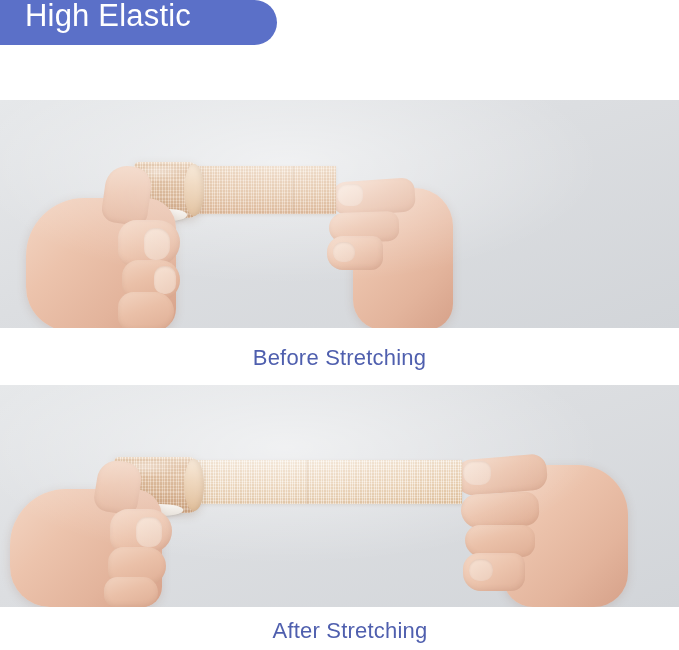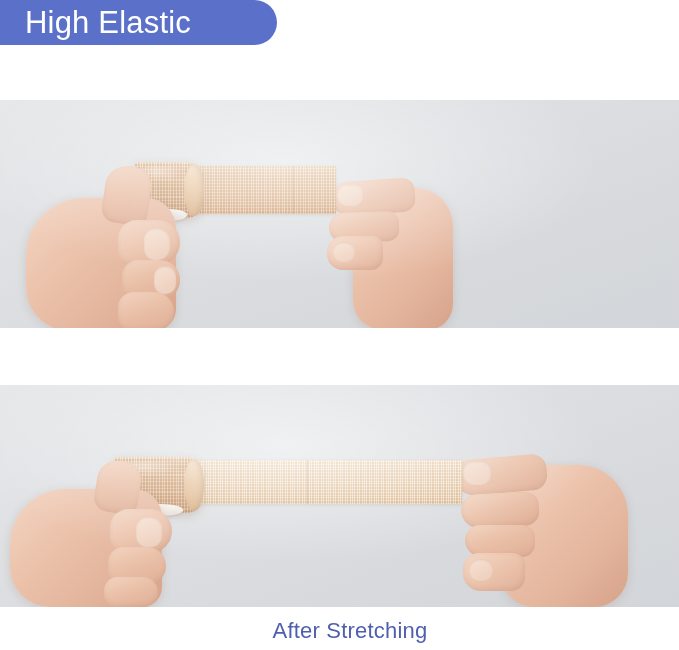--- a/index.html
+++ b/index.html
@@ -13,21 +13,21 @@
 
   
   .header { position:absolute; left:0; top:0; width:679px; height:100px; background:#fff; }
 
   .title-pill {
     position:absolute; left:0; top:0;
     width:277px; height:45px;
     background:#5b70c8;
     border-top-right-radius:26px;
     border-bottom-right-radius:26px;
-    display:flex; align-items:center;
+    display:flex; align-items:flex-start;
   }
   .title-pill-text {
     color:#ffffff;
     font-size:31px;
     font-weight:400;
     letter-spacing:0.2px;
     padding-left:25px;
     line-height:1;
     white-space:nowrap;
   }
@@ -181,20 +181,21 @@
       <div class="palm" style="left:0px;top:32px;width:150px;height:133px;border-radius:58px 30px 22px 44px;"></div>
       <div class="finger" style="left:78px;top:0px;width:46px;height:58px;border-radius:22px 20px 12px 14px;transform:rotate(8deg);"></div>
       <div class="thumb" style="left:92px;top:54px;width:62px;height:46px;border-radius:20px 24px 26px 16px;"></div>
       <div class="nail" style="left:118px;top:62px;width:26px;height:32px;border-radius:11px 13px 13px 11px;"></div>
       <div class="finger" style="left:96px;top:94px;width:58px;height:40px;border-radius:18px 22px 22px 16px;"></div>
       <div class="nail" style="left:128px;top:100px;width:22px;height:28px;border-radius:10px;"></div>
       <div class="finger" style="left:92px;top:126px;width:56px;height:39px;border-radius:16px 20px 20px 14px;"></div>
     </div>
   </div>
 
+  <div class="caption" id="caption-before">Before Stretching</div>
 
   <div class="photo" id="photo-after">
 
     <div class="hand" style="left:455px;top:68px;width:180px;height:154px;">
       <div class="palm" style="left:48px;top:12px;width:125px;height:142px;border-radius:40px 50px 34px 30px;"></div>
       <div class="finger" style="left:0px;top:4px;width:92px;height:36px;border-radius:18px 16px 16px 20px;transform:rotate(-5deg);"></div>
       <div class="nail" style="left:8px;top:8px;width:28px;height:24px;border-radius:11px 9px 10px 12px;"></div>
       <div class="finger" style="left:6px;top:40px;width:78px;height:34px;border-radius:16px 14px 14px 18px;transform:rotate(-3deg);"></div>
       <div class="finger" style="left:10px;top:72px;width:70px;height:32px;border-radius:15px 13px 13px 17px;"></div>
       <div class="thumb" style="left:8px;top:100px;width:62px;height:38px;border-radius:16px 12px 14px 18px;"></div>

